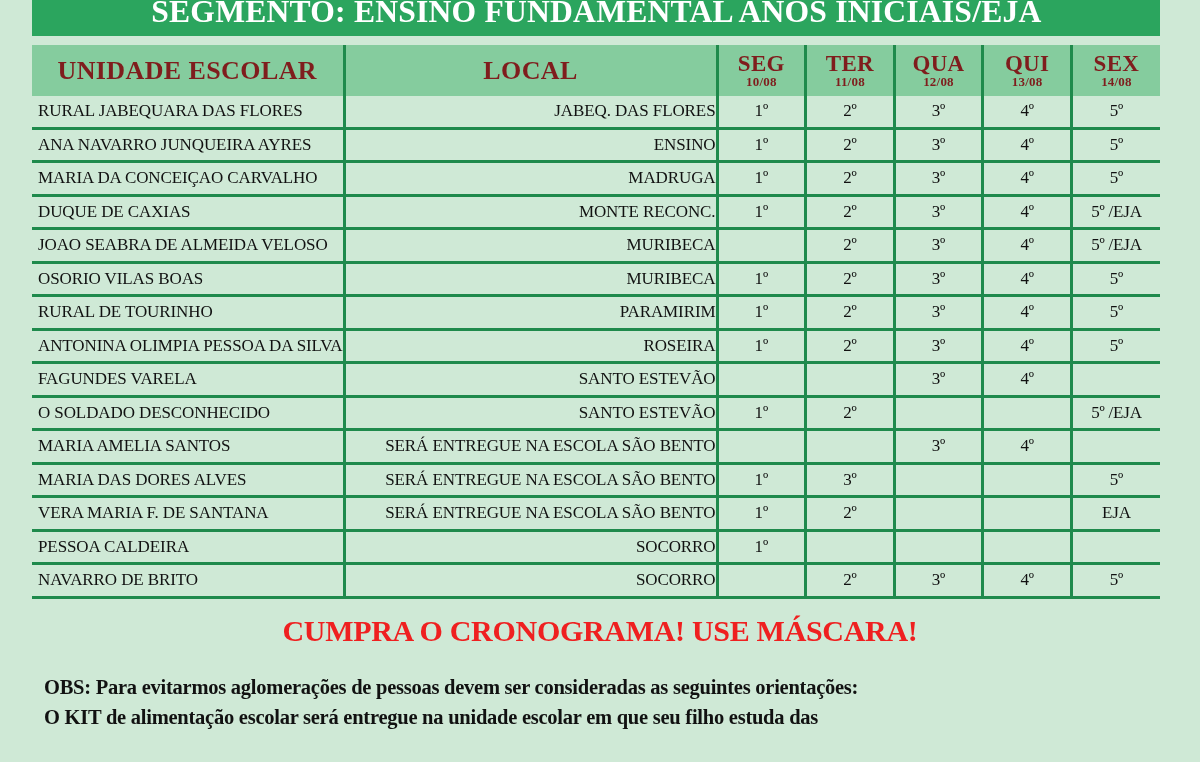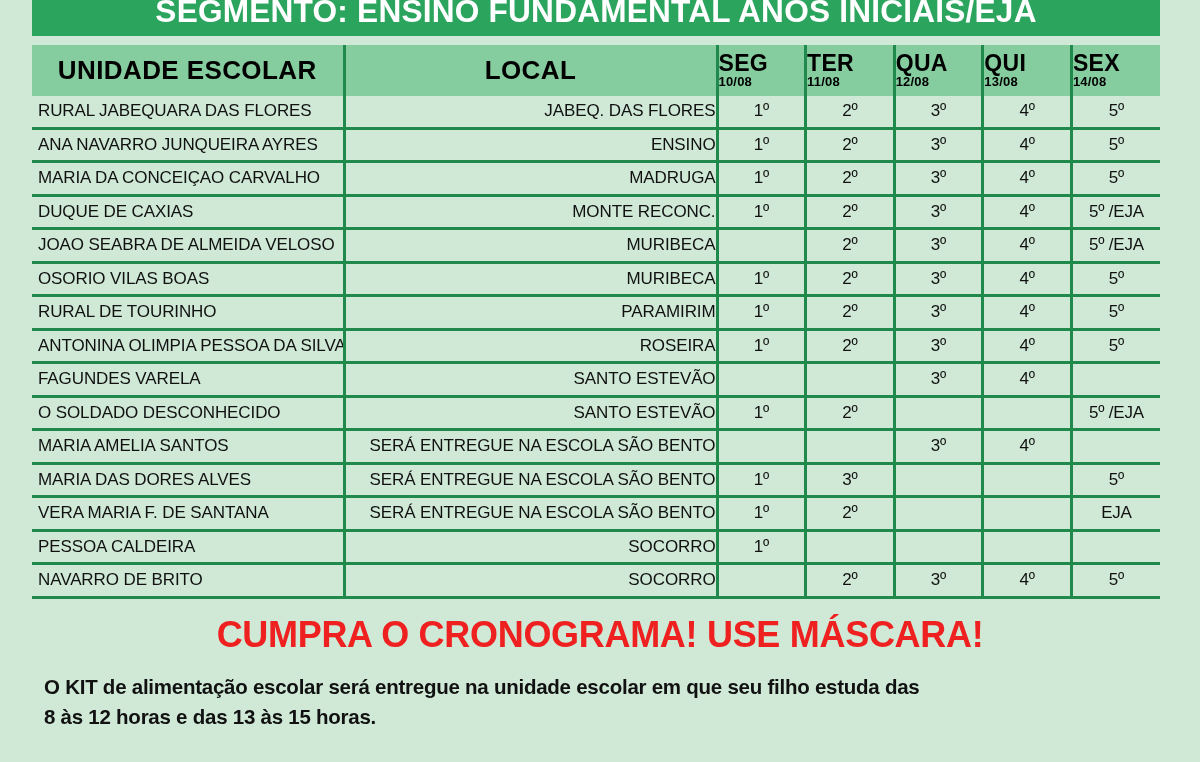--- a/index.html
+++ b/index.html
@@ -6,21 +6,21 @@
   html, body {
     margin: 0;
     padding: 0;
     background: #cfe9d6;
   }
   #page {
     position: relative;
     width: 1200px;
     height: 734px;
     background: #cfe9d6;
-    font-family: Liberation Sans, sans-serif;
+    font-family: Liberation Serif, serif;
     overflow: hidden;
   }
 
   
   .title-band {
     position: absolute;
     left: 32px;
     top: -14px;
     width: 1128px;
     height: 50px;
@@ -55,31 +55,31 @@
   table.sched col.c-unidade { width: 312px; }
   table.sched col.c-local   { width: 373px; }
   table.sched col.c-day     { width: 88.6px; }
 
   thead th {
     background: #85cc9e;
     height: 51px;
     padding: 0;
     vertical-align: middle;
     border-right: 3px solid #1f8a4c;
-    color: #000000;
+    color: #7f1d1d;
   }
   thead th:last-child { border-right: none; }
   thead th.h-main {
     font-size: 26px;
     font-weight: 900;
     letter-spacing: 0.4px;
     text-align: center;
   }
   thead th.h-day {
-    text-align: left;
+    text-align: center;
   }
   thead th.h-day .d-abbr {
     display: block;
     font-size: 23px;
     font-weight: 900;
     line-height: 1.02;
     letter-spacing: 0.3px;
   }
   thead th.h-day .d-date {
     display: block;
@@ -121,21 +121,21 @@
   tbody tr:first-child td { border-top: none; }
 
   
   .cta {
     position: absolute;
     left: 0;
     top: 614px;
     width: 1200px;
     text-align: center;
     color: #ef2020;
-    font-size: 36px;
+    font-size: 30px;
     font-weight: 900;
     letter-spacing: -0.3px;
     white-space: nowrap;
   }
   .obs {
     position: absolute;
     left: 44px;
     top: 672px;
     width: 1120px;
     color: #111;
@@ -328,17 +328,18 @@
             <td class="cell-day">4º</td>
             <td class="cell-day">5º</td>
           </tr>
         </tbody>
     </table>
   </div>
 
   <div class="cta">CUMPRA O CRONOGRAMA! USE MÁSCARA!</div>
 
   <div class="obs" id="obs-block">
+      <span class="obs-line">OBS: Para evitarmos aglomerações de pessoas devem ser consideradas as seguintes orientações:</span>
       <span class="obs-line">O KIT de alimentação escolar será entregue na unidade escolar em que seu filho estuda das</span>
       <span class="obs-line">8 às 12 horas e das 13 às 15 horas.</span>
     </div>
 
 </div>
 
 </body></html>

